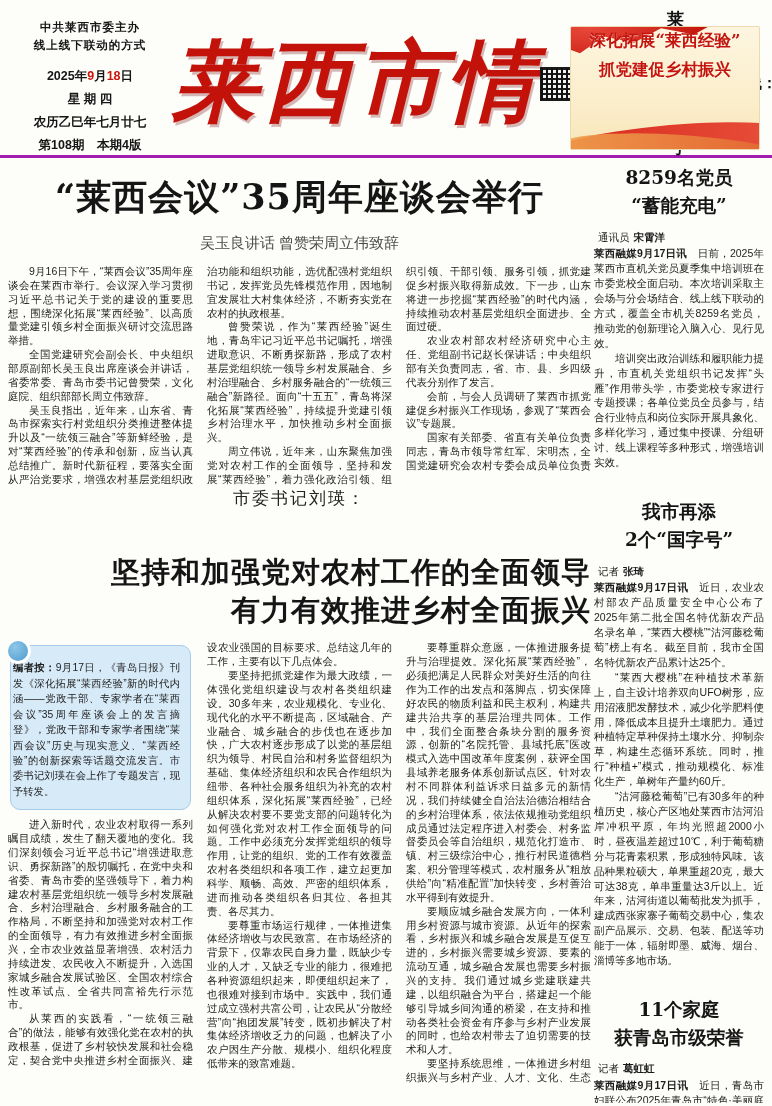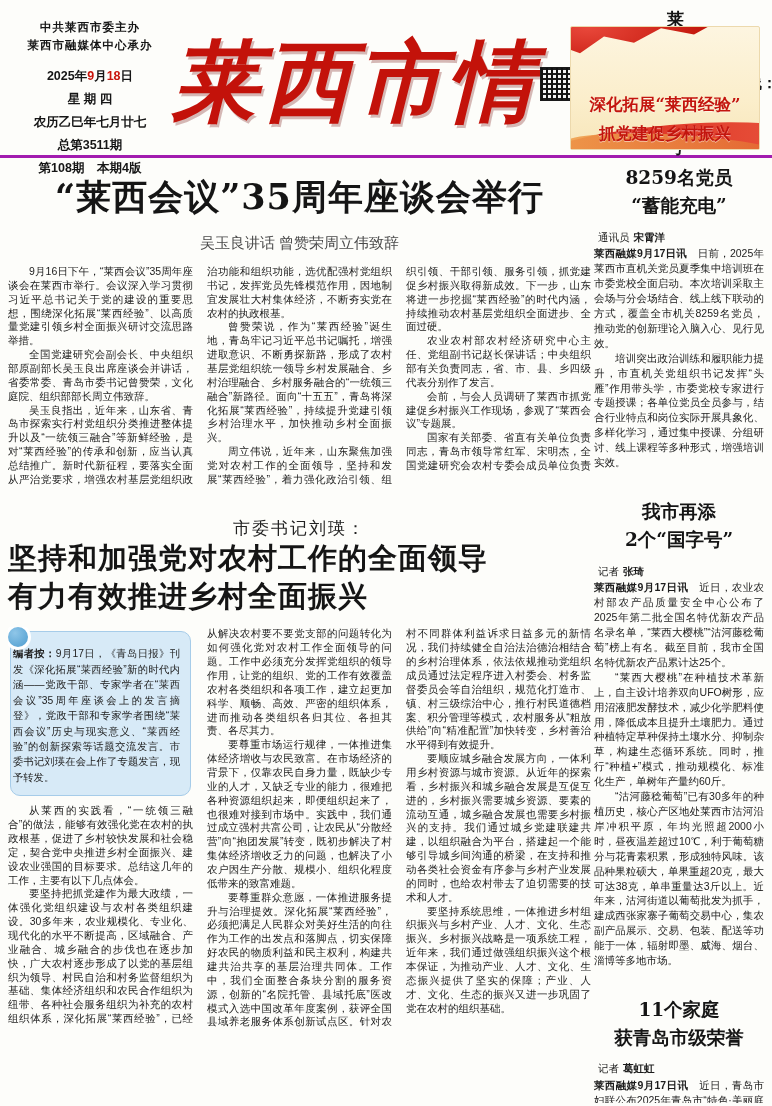--- a/index.html
+++ b/index.html
@@ -28,21 +28,21 @@
   .qr { width:34px; height:34px; flex:none; border:1px solid #1a1a1a;
     background:
       repeating-linear-gradient(0deg, rgba(17,17,17,.95) 0 2px, transparent 2px 5px),
       repeating-linear-gradient(90deg, #111 0 2px, #f3f3f3 2px 5px);
   }
   .qr-label { font-size:17px; font-weight:bold; line-height:1.25; text-align:left; }
   .hotline { font-size:15px; font-weight:bold; margin-left:10px; white-space:nowrap; }
   .banner-col { width:190px; flex:none; margin-left:8px; padding-top:18px; }
   .banner { position:relative; height:124px; overflow:hidden; border-radius:2px;
     background:linear-gradient(180deg,#fdf5e0 0%,#fbeecb 60%,#f7e6ba 100%);
-    border:1px solid #ecd9ad; display:flex; align-items:flex-end; justify-content:center; }
+    border:1px solid #ecd9ad; display:flex; align-items:flex-start; justify-content:center; }
   .banner-flag { position:absolute; top:-4px; left:-6px; width:150px; height:52px;
     background:radial-gradient(ellipse at 15% 10%, #e8473a 0%, #c01308 70%);
     clip-path:polygon(0 0, 100% 0, 86% 22%, 64% 10%, 46% 38%, 26% 26%, 10% 58%, 0 48%);
   }
   .banner-wave1 { position:absolute; bottom:-22px; left:-30px; width:260px; height:46px;
     background:linear-gradient(90deg,#d8251a,#e8533c); border-radius:100% 80% 0 0/90% 70% 0 0;
     transform:rotate(-4deg); }
   .banner-wave2 { position:absolute; bottom:-26px; left:-10px; width:240px; height:40px;
     background:linear-gradient(90deg,#f0a24e,#e2622f); border-radius:80% 100% 0 0/70% 90% 0 0;
     transform:rotate(3deg); opacity:.9; }
@@ -55,23 +55,23 @@
   .side-col { width:170px; flex:none; padding-top:6px; }
   
   .a1-headline { font-family:"DejaVu Serif", serif; font-size:35px; font-weight:900;
     text-align:center; margin-top:16px; letter-spacing:1px; white-space:nowrap; }
   .a1-subhead { text-align:center; font-size:15px; color:#4a4a4a; margin:13px 0 12px; }
   .news-body { column-count:3; column-gap:14px; text-align:justify;
     font-size:10.5px; line-height:1.32; color:#1c1c1c; overflow:hidden; }
   .a1-body { height:222px; }
   .news-body p { text-indent:2em; }
   
-  .a2-kicker { text-align:center; font-size:17px; color:#222; margin-top:30px; letter-spacing:2px; }
+  .a2-kicker { text-align:center; font-size:17px; color:#222; letter-spacing:2px; }
   .a2-headline { font-family:"DejaVu Serif", serif; font-size:29px; font-weight:900;
-    text-align:left; line-height:1.3; letter-spacing:1px; white-space:nowrap; }
+    text-align:right; line-height:1.3; letter-spacing:1px; white-space:nowrap;margin-top:44px; }
   .a2-body { height:450px; margin-top:12px; }
   .editor-box { break-inside:avoid; position:relative; background:#d7eaf7;
     border:1px solid #a6cce9; border-radius:10px; padding:14px 10px 10px 2px; margin:4px 2px 8px 2px;
     font-size:10.3px; line-height:1.5; color:#222; text-align:justify; }
   .editor-box .circle { position:absolute; top:-8px; left:-6px; width:26px; height:26px;
     border-radius:50%; background:radial-gradient(circle at 35% 30%, #8fc6e8, #4d9ccf);
     border:3px solid #fff; }
   .editor-box strong { font-weight:bold; }
   
   .side-art { margin-bottom:18px; }
@@ -84,26 +84,25 @@
   .side-body p.lede-para { text-indent:0; }
   .lede { font-weight:bold; }
   .mt28 { margin-top:28px; }
 </style>
 </head>
 <body>
 
 <div class="header">
   <div class="info-col">
     <div class="pub">中共莱西市委主办</div>
-    <div class="pub">莱西市融媒体中心承办</div>
+    <div class="pub">线上线下联动的方式</div>
     <div class="dateline">
       <div><span>2025年</span><span class="red-num">9</span><span>月</span><span class="red-num">18</span><span>日</span></div>
       <div>星 期 四</div>
       <div>农历乙巳年七月廿七</div>
-      <div>总第3511期</div>
       <div>第108期　本期4版</div>
     </div>
   </div>
   <div class="masthead-col">
     <div class="masthead">莱西市情</div>
     <div class="media-row">
       <div class="qr"></div>
       <div class="qr-label">
         <div>莱西融媒</div>
         <div>APP</div>
@@ -152,20 +151,21 @@
       <div class="a2-kicker">市委书记刘瑛：</div>
       <h2 class="a2-headline">
         <div>坚持和加强党对农村工作的全面领导</div>
         <div>有力有效推进乡村全面振兴</div>
       </h2>
       <div class="news-body a2-body">
         <div class="editor-box">
           <div class="circle"></div>
           <strong>编者按：</strong><span>9月17日，《青岛日报》刊发《深化拓展“莱西经验”新的时代内涵——党政干部、专家学者在“莱西会议”35周年座谈会上的发言摘登》，党政干部和专家学者围绕“莱西会议”历史与现实意义、“莱西经验”的创新探索等话题交流发言。市委书记刘瑛在会上作了专题发言，现予转发。</span>
         </div>
+        <p>进入新时代，农业农村取得一系列瞩目成绩，发生了翻天覆地的变化。我们深刻领会习近平总书记“增强进取意识、勇探新路”的殷切嘱托，在党中央和省委、青岛市委的坚强领导下，着力构建农村基层党组织统一领导乡村发展融合、乡村治理融合、乡村服务融合的工作格局，不断坚持和加强党对农村工作的全面领导，有力有效推进乡村全面振兴，全市农业效益显著增强、农村活力持续迸发、农民收入不断提升，入选国家城乡融合发展试验区、全国农村综合性改革试点、全省共同富裕先行示范市。</p>
         <p>从莱西的实践看，“一统领三融合”的做法，能够有效强化党在农村的执政根基，促进了乡村较快发展和社会稳定，契合党中央推进乡村全面振兴、建设农业强国的目标要求。总结这几年的工作，主要有以下几点体会。</p>
         <p>要坚持把抓党建作为最大政绩，一体强化党组织建设与农村各类组织建设。30多年来，农业规模化、专业化、现代化的水平不断提高，区域融合、产业融合、城乡融合的步伐也在逐步加快，广大农村逐步形成了以党的基层组织为领导、村民自治和村务监督组织为基础、集体经济组织和农民合作组织为纽带、各种社会服务组织为补充的农村组织体系，深化拓展“莱西经验”，已经从解决农村要不要党支部的问题转化为如何强化党对农村工作全面领导的问题。工作中必须充分发挥党组织的领导作用，让党的组织、党的工作有效覆盖农村各类组织和各项工作，建立起更加科学、顺畅、高效、严密的组织体系，进而推动各类组织各归其位、各担其责、各尽其力。</p>
         <p>要尊重市场运行规律，一体推进集体经济增收与农民致富。在市场经济的背景下，仅靠农民自身力量，既缺少专业的人才，又缺乏专业的能力，很难把各种资源组织起来，即便组织起来了，也很难对接到市场中。实践中，我们通过成立强村共富公司，让农民从“分散经营”向“抱团发展”转变，既初步解决了村集体经济增收乏力的问题，也解决了小农户因生产分散、规模小、组织化程度低带来的致富难题。</p>
         <p>要尊重群众意愿，一体推进服务提升与治理提效。深化拓展“莱西经验”，必须把满足人民群众对美好生活的向往作为工作的出发点和落脚点，切实保障好农民的物质利益和民主权利，构建共建共治共享的基层治理共同体。工作中，我们全面整合条块分割的服务资源，创新的“名院托管、县域托底”医改模式入选中国改革年度案例，获评全国县域养老服务体系创新试点区。针对农村不同群体利益诉求日益多元的新情况，我们持续健全自治法治德治相结合的乡村治理体系，依法依规推动党组织成员通过法定程序进入村委会、村务监督委员会等自治组织，规范化打造市、镇、村三级综治中心，推行村民道德档案、积分管理等模式，农村服务从“粗放供给”向“精准配置”加快转变，乡村善治水平得到有效提升。</p>
         <p>要顺应城乡融合发展方向，一体利用乡村资源与城市资源。从近年的探索看，乡村振兴和城乡融合发展是互促互进的，乡村振兴需要城乡资源、要素的流动互通，城乡融合发展也需要乡村振兴的支持。我们通过城乡党建联建共建，以组织融合为平台，搭建起一个能够引导城乡间沟通的桥梁，在支持和推动各类社会资金有序参与乡村产业发展的同时，也给农村带去了迫切需要的技术和人才。</p>
         <p>要坚持系统思维，一体推进乡村组织振兴与乡村产业、人才、文化、生态振兴。乡村振兴战略是一项系统工程，近年来，我们通过做强组织振兴这个根本保证，为推动产业、人才、文化、生态振兴提供了坚实的保障；产业、人才、文化、生态的振兴又进一步巩固了党在农村的组织基础。</p>
 
       </div>
     </div>
   </div>

